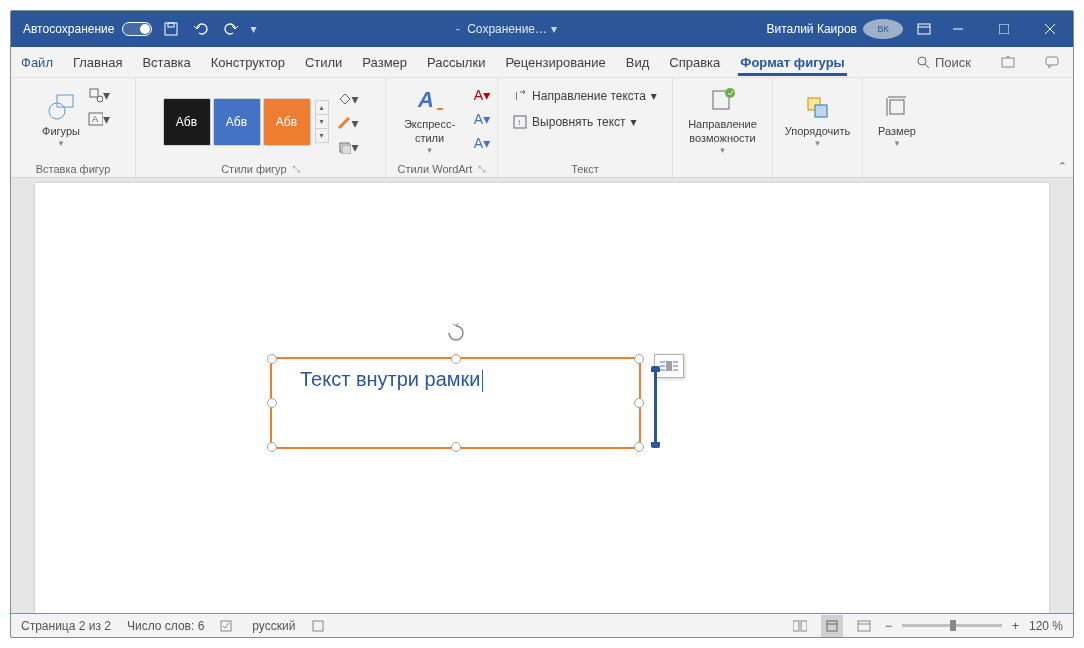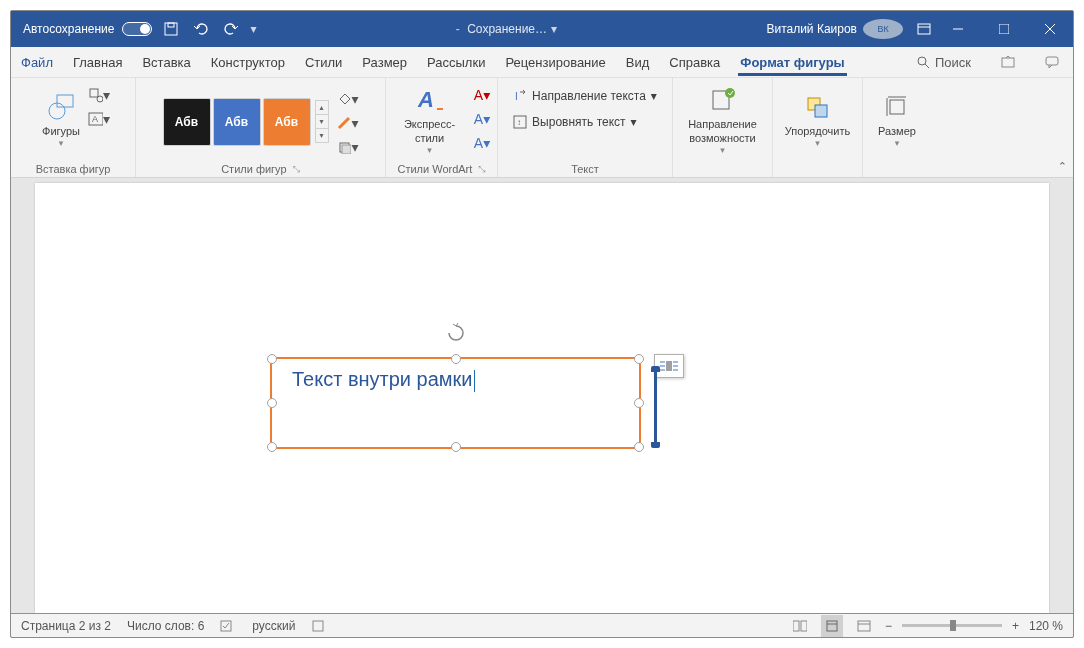--- a/index.html
+++ b/index.html
@@ -25,32 +25,32 @@
 .search{display:flex;align-items:center;gap:5px;font-size:13px}
 .ribbon{height:100px;background:#f3f3f3;border-bottom:1px solid #d4d4d4;display:flex;position:relative}
 .group{display:flex;flex-direction:column;align-items:center;padding:2px 4px 0;border-right:1px solid #e1e1e1}
 .group-body{flex:1;display:flex;align-items:flex-start;gap:2px;padding-top:2px}
 .group-label{font-size:11px;color:#666;padding:2px 0;display:flex;align-items:center;gap:6px}
 .group-label .launcher{font-size:9px;color:#888}
 .bigbtn{display:flex;flex-direction:column;align-items:center;justify-content:center;padding:2px 6px;font-size:11px;color:#404040;line-height:1.2;text-align:center;height:76px}
 .bigbtn .icon{width:32px;height:32px;margin-bottom:2px;display:flex;align-items:center;justify-content:center}
 .smallgrid{display:flex;flex-direction:column;gap:2px;padding-top:2px}
 .smallbtn{width:22px;height:22px;display:flex;align-items:center;justify-content:center;font-size:14px;color:#555}
-.styleitem{width:48px;height:48px;border:1px solid #d0d0d0;border-radius:2px;display:flex;align-items:center;justify-content:center;font-size:12px;font-weight:700;color:#fff}
+.styleitem{width:48px;height:48px;border:1px solid #d0d0d0;border-radius:2px;display:flex;align-items:center;justify-content:center;font-size:12px;font-weight:400;color:#fff}
 .st1{background:#1a1a1a}
 .st2{background:#4472c4}
 .st3{background:#ed7d31}
 .style-nav{display:flex;flex-direction:column;margin-left:2px}
 .style-nav div{width:14px;height:15px;border:1px solid #d0d0d0;display:flex;align-items:center;justify-content:center;font-size:8px;color:#666;margin-top:-1px}
 .txtbtn{height:23px;display:flex;align-items:center;gap:5px;font-size:12px;color:#404040;padding:0 6px}
 .collapse{position:absolute;right:6px;bottom:4px;font-size:11px;color:#666}
 .canvas-wrap{flex:1;background:#e6e6e6;display:flex;overflow:hidden}
 .page{background:#fff;margin:5px 24px 0;flex:1;position:relative;box-shadow:0 0 2px rgba(0,0,0,.2)}
 .shape{position:absolute;left:235px;top:174px;width:371px;height:92px;border:2px solid #ed7d31}
-.shape-text{position:absolute;left:20px;top:8px;color:#2b579a;font-size:20px;font-family:Calibri,Arial}
+.shape-text{position:absolute;left:28px;top:8px;color:#2b579a;font-size:20px;font-family:Calibri,Arial}
 .handle{position:absolute;width:10px;height:10px;border:1px solid #a0a0a0;background:#fff;border-radius:50%}
 .h-tl{left:-5px;top:-5px}.h-tr{right:-5px;top:-5px}.h-bl{left:-5px;bottom:-5px}.h-br{right:-5px;bottom:-5px}
 .h-t{left:calc(50% - 5px);top:-5px}.h-b{left:calc(50% - 5px);bottom:-5px}.h-l{left:-5px;top:calc(50% - 5px)}.h-r{right:-5px;top:calc(50% - 5px)}
 .rotate{position:absolute;left:calc(50% - 10px);top:-36px;width:20px;height:20px;color:#888}
 .layout-pop{position:absolute;right:-45px;top:-5px;width:30px;height:24px;border:1px solid #b0b0b0;background:#fff;box-shadow:1px 1px 3px rgba(0,0,0,.2);display:flex;align-items:center;justify-content:center}
 .cursor{position:absolute;right:-18px;top:10px;width:3px;height:76px;background:#2b579a}
 .cursor::before,.cursor::after{content:"";position:absolute;left:-3px;width:9px;height:6px;background:#2b579a}
 .cursor::before{top:-3px;border-radius:2px 2px 0 0}
 .cursor::after{bottom:-3px;border-radius:0 0 2px 2px}
 .text-cursor{display:inline-block;width:1px;height:22px;background:#1a6caf;vertical-align:middle;margin-left:1px}

